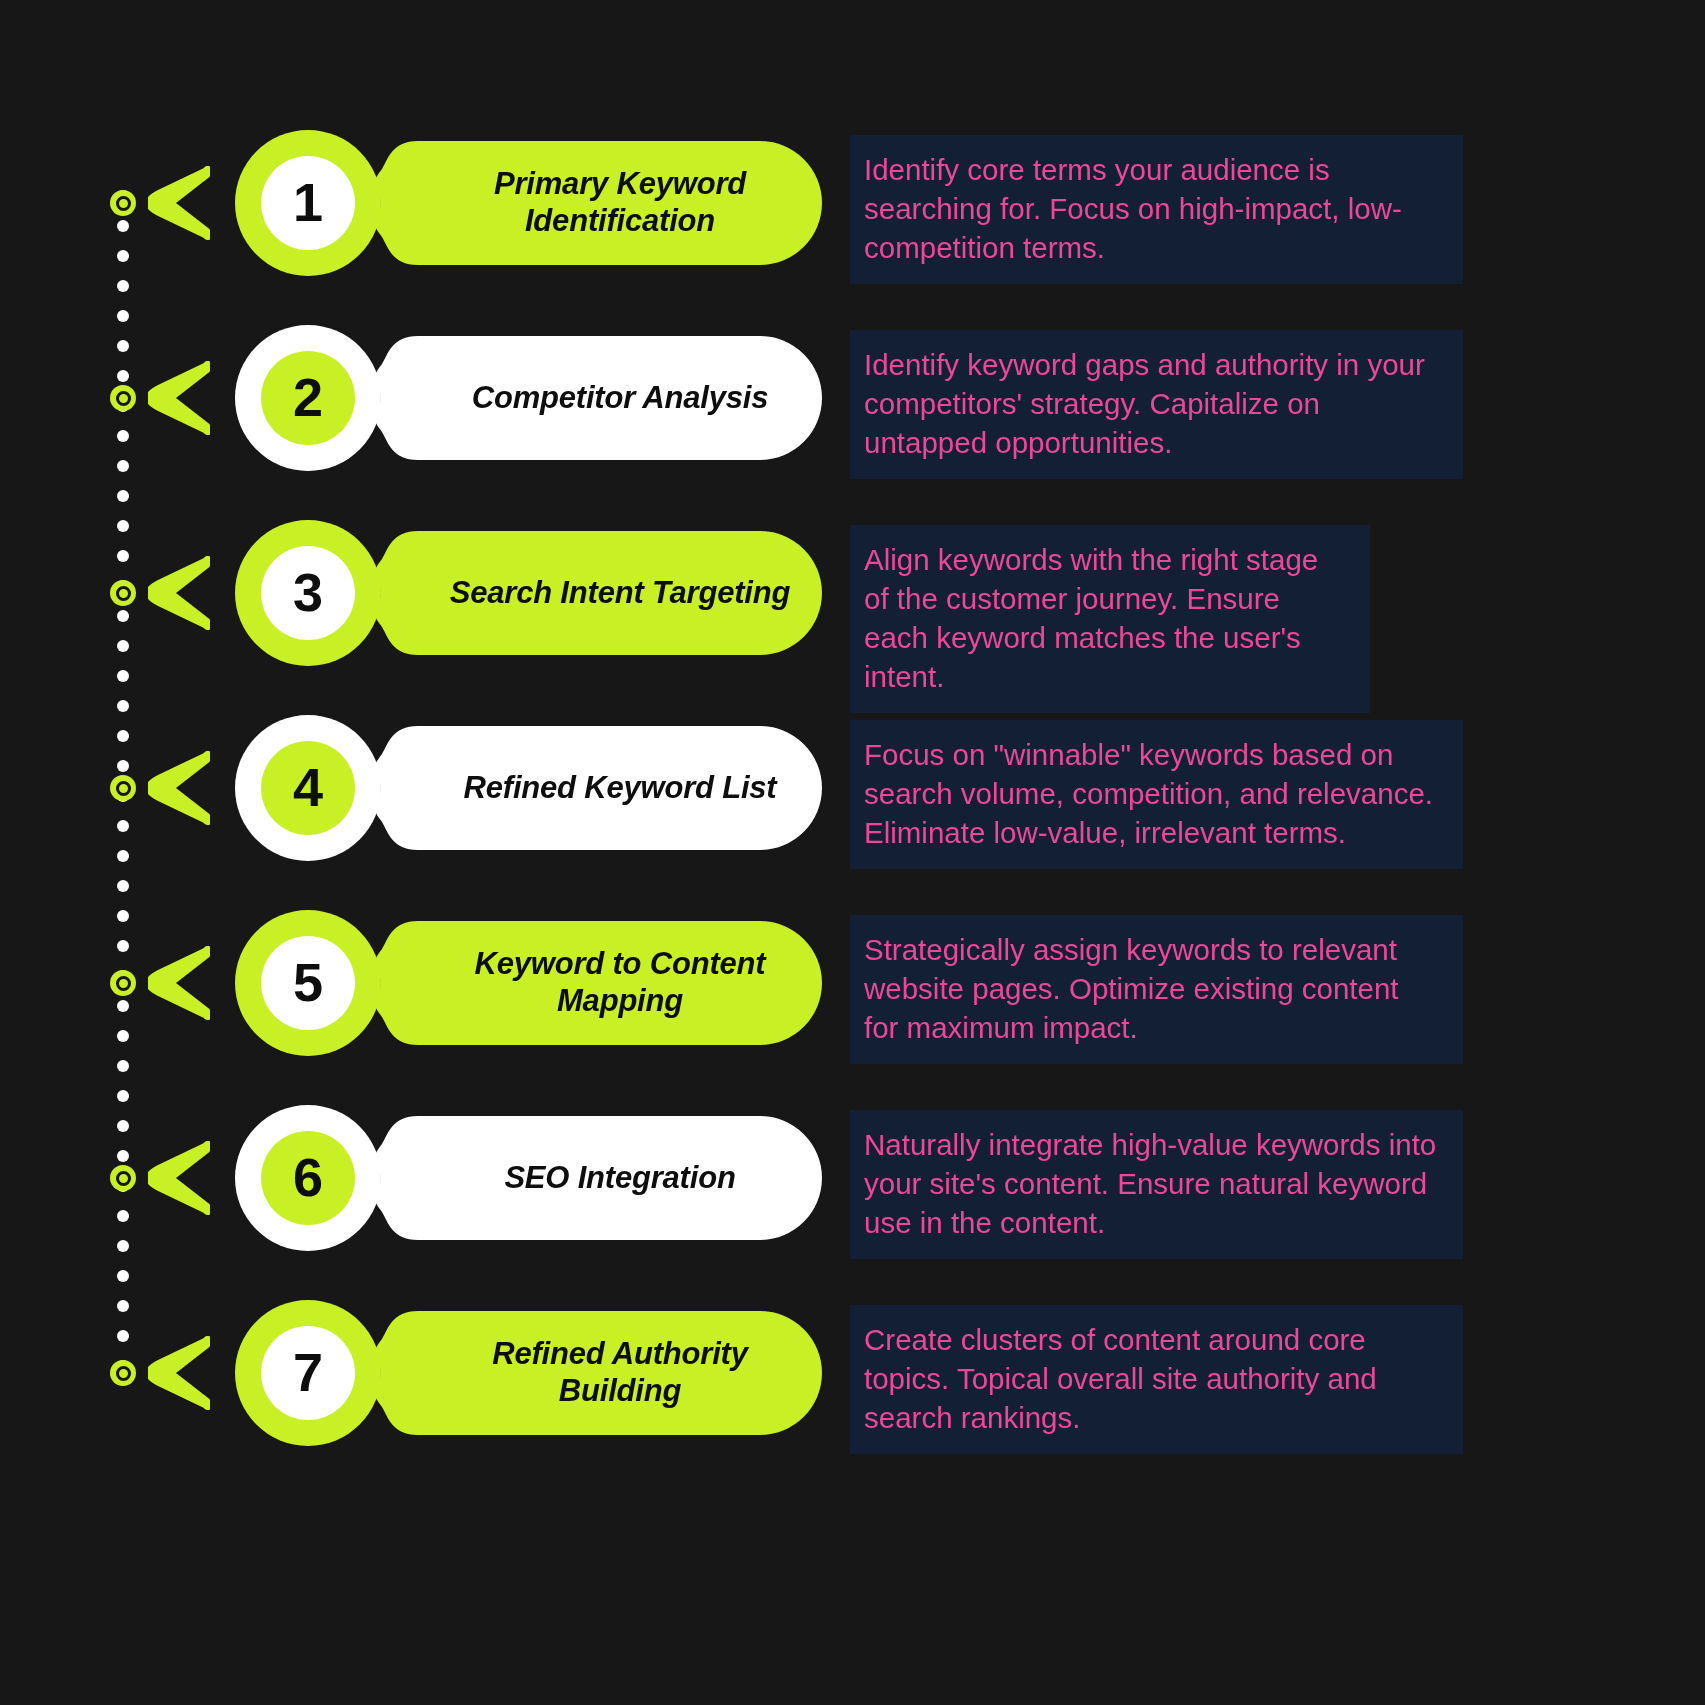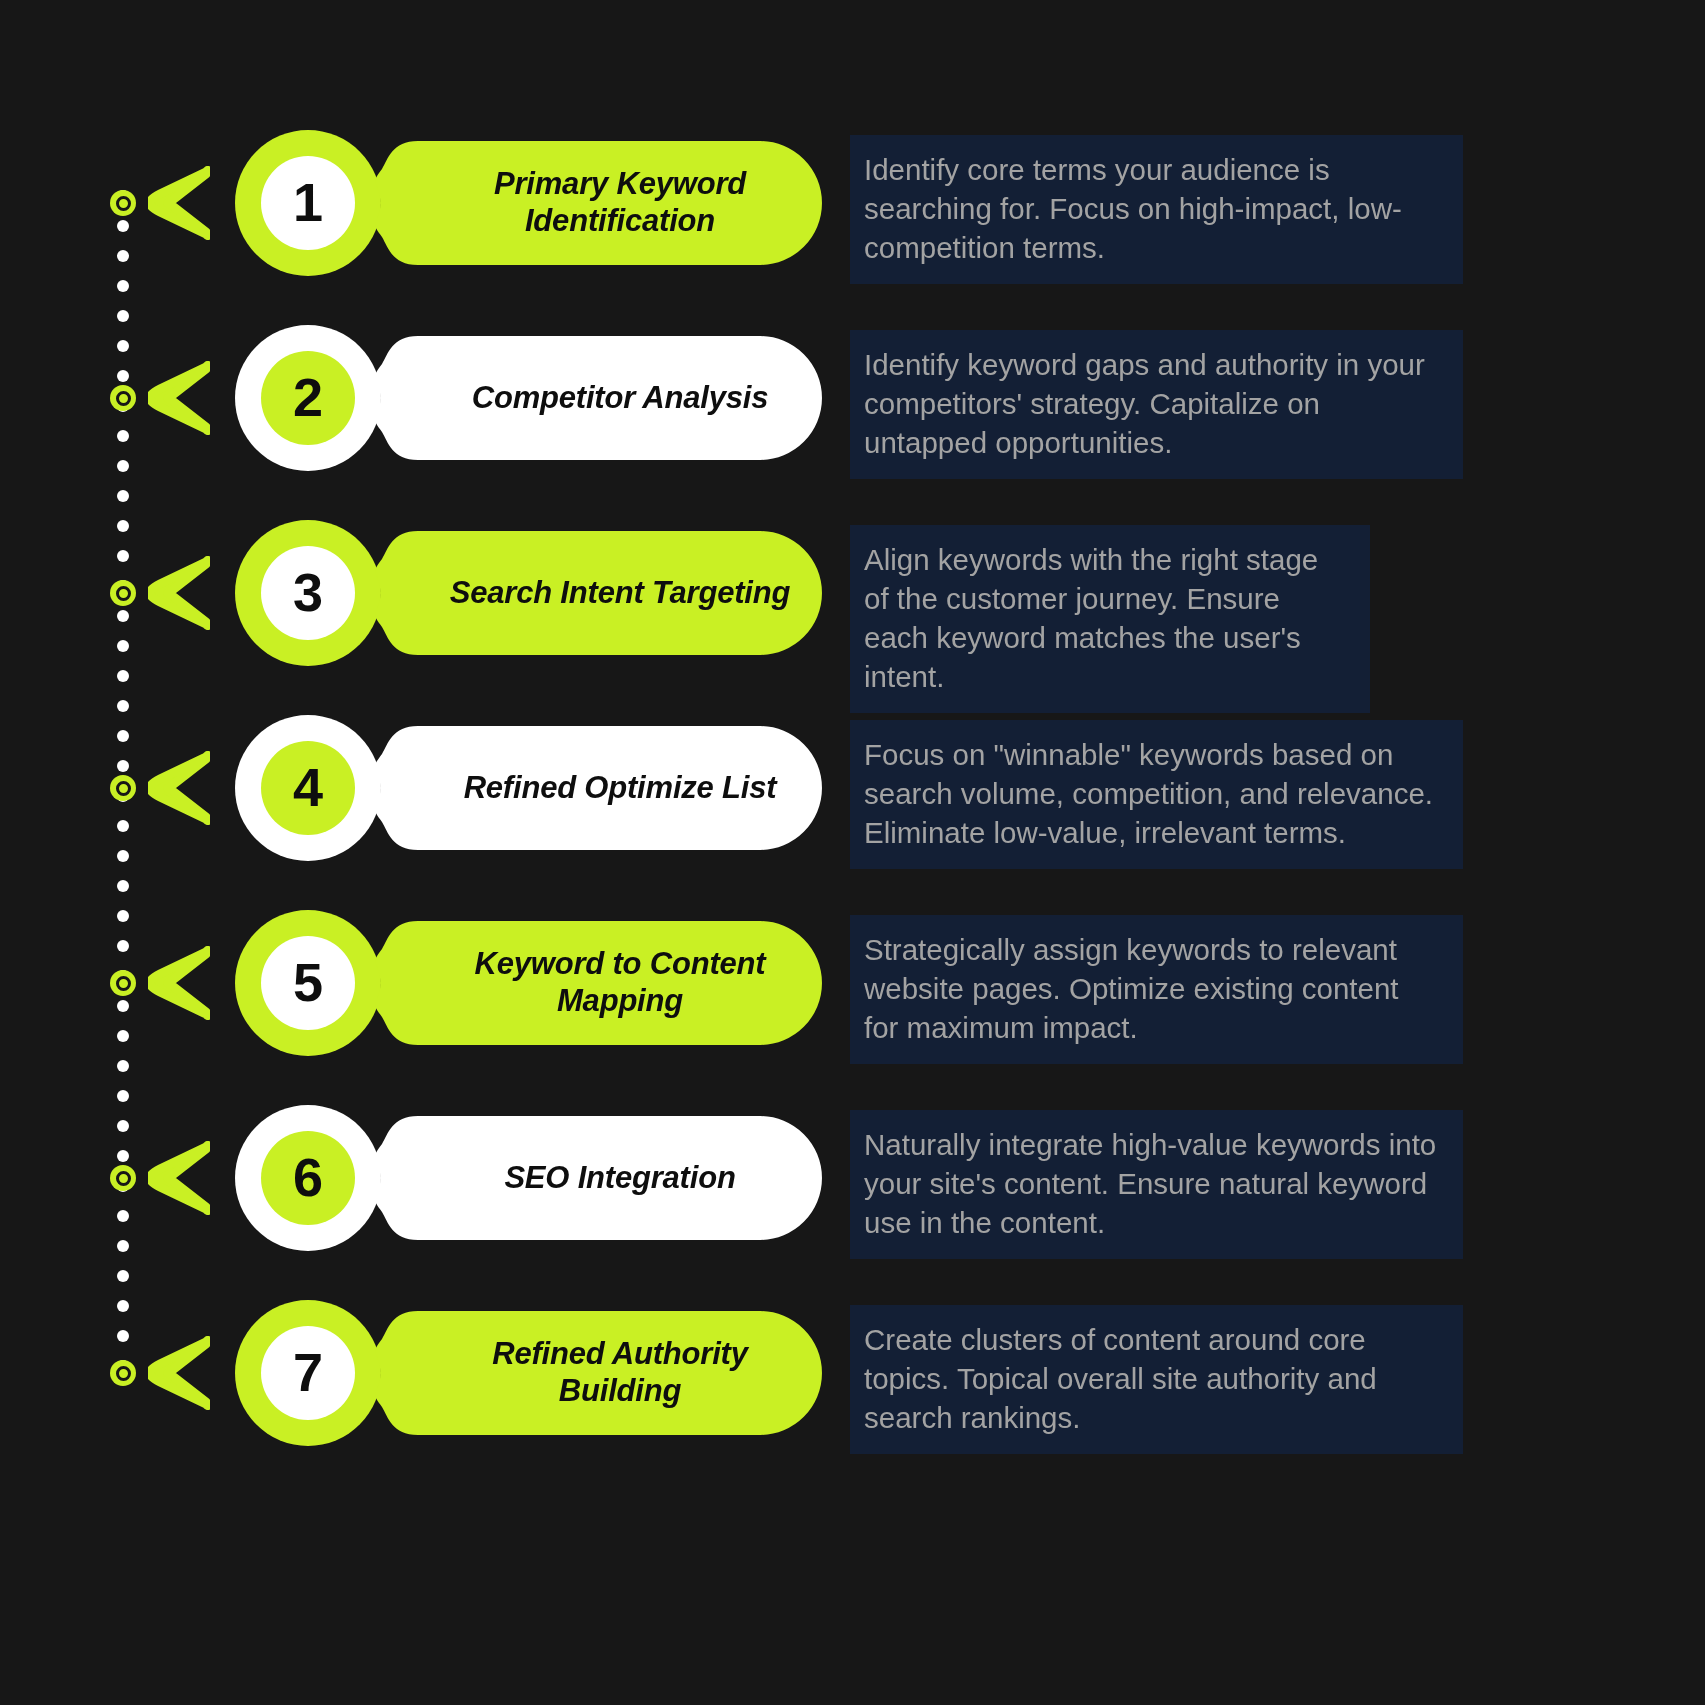--- a/index.html
+++ b/index.html
@@ -97,21 +97,21 @@
   }
   .title-label {
     font-size: 31px;
     font-style: italic;
   }
 
   
   .desc {
     position: absolute;
     background: #131f35;
-    color: #a3a3a3;
+    color: #ec4899;
     font-size: 29.5px;
     line-height: 1.32;
     padding: 16px 22px 16px 14px;
     box-sizing: border-box;
   }
 </style>
 </head>
 <body>
 
 <div id="infographic">
@@ -206,21 +206,21 @@
         <div class="node-marker" style="left: 110px; top: 775px;"></div>
         <div class="arrow" style="left: 148px; top: 751px;"><svg width="62" height="74" viewBox="0 0 62 74" xmlns="http://www.w3.org/2000/svg">
             <path d="M58 6 Q62 2 58 8 L22 36 Q18 37 22 38 L58 66 Q62 72 58 68 L12 46 Q2 41 2 37 Q2 33 12 28 Z" fill="#c9f024" stroke="#c9f024" stroke-width="9" stroke-linejoin="round"></path>
           </svg></div>
         <div class="cluster" style="top: 703px;"><svg width="620" height="170" viewBox="0 0 620 170" xmlns="http://www.w3.org/2000/svg">
             <circle cx="86" cy="85" r="73" fill="#ffffff"></circle>
             <path d="M 196 23 L 538 23 A 62 62 0 0 1 538 147 L 196 147 C 170 147 166 129 160 119 C 148 103 155 111 159 85 C 155 59 148 67 160 51 C 166 41 170 23 196 23 Z" fill="#ffffff"></path>
             <circle cx="86" cy="85" r="47" fill="#c9f024"></circle>
           </svg></div>
         <div class="cluster-label num-label" style="left: 235px; top: 715px; width: 146px; height: 146px;">4</div>
-        <div class="cluster-label title-label" style="left: 432px; top: 744px; width: 376px; height: 88px;">Refined Optimize List</div>
+        <div class="cluster-label title-label" style="left: 432px; top: 744px; width: 376px; height: 88px;">Refined Keyword List</div>
         <div class="desc" style="left: 850px; width: 613px; top: 720px; min-height: 136px;">Focus on "winnable" keywords based on search volume, competition, and relevance. Eliminate low-value, irrelevant terms.</div>
       </div>
       <div class="row" style="top: 0px;">
         <div class="node-marker" style="left: 110px; top: 970px;"></div>
         <div class="arrow" style="left: 148px; top: 946px;"><svg width="62" height="74" viewBox="0 0 62 74" xmlns="http://www.w3.org/2000/svg">
             <path d="M58 6 Q62 2 58 8 L22 36 Q18 37 22 38 L58 66 Q62 72 58 68 L12 46 Q2 41 2 37 Q2 33 12 28 Z" fill="#c9f024" stroke="#c9f024" stroke-width="9" stroke-linejoin="round"></path>
           </svg></div>
         <div class="cluster" style="top: 898px;"><svg width="620" height="170" viewBox="0 0 620 170" xmlns="http://www.w3.org/2000/svg">
             <circle cx="86" cy="85" r="73" fill="#c9f024"></circle>
             <path d="M 196 23 L 538 23 A 62 62 0 0 1 538 147 L 196 147 C 170 147 166 129 160 119 C 148 103 155 111 159 85 C 155 59 148 67 160 51 C 166 41 170 23 196 23 Z" fill="#c9f024"></path>

